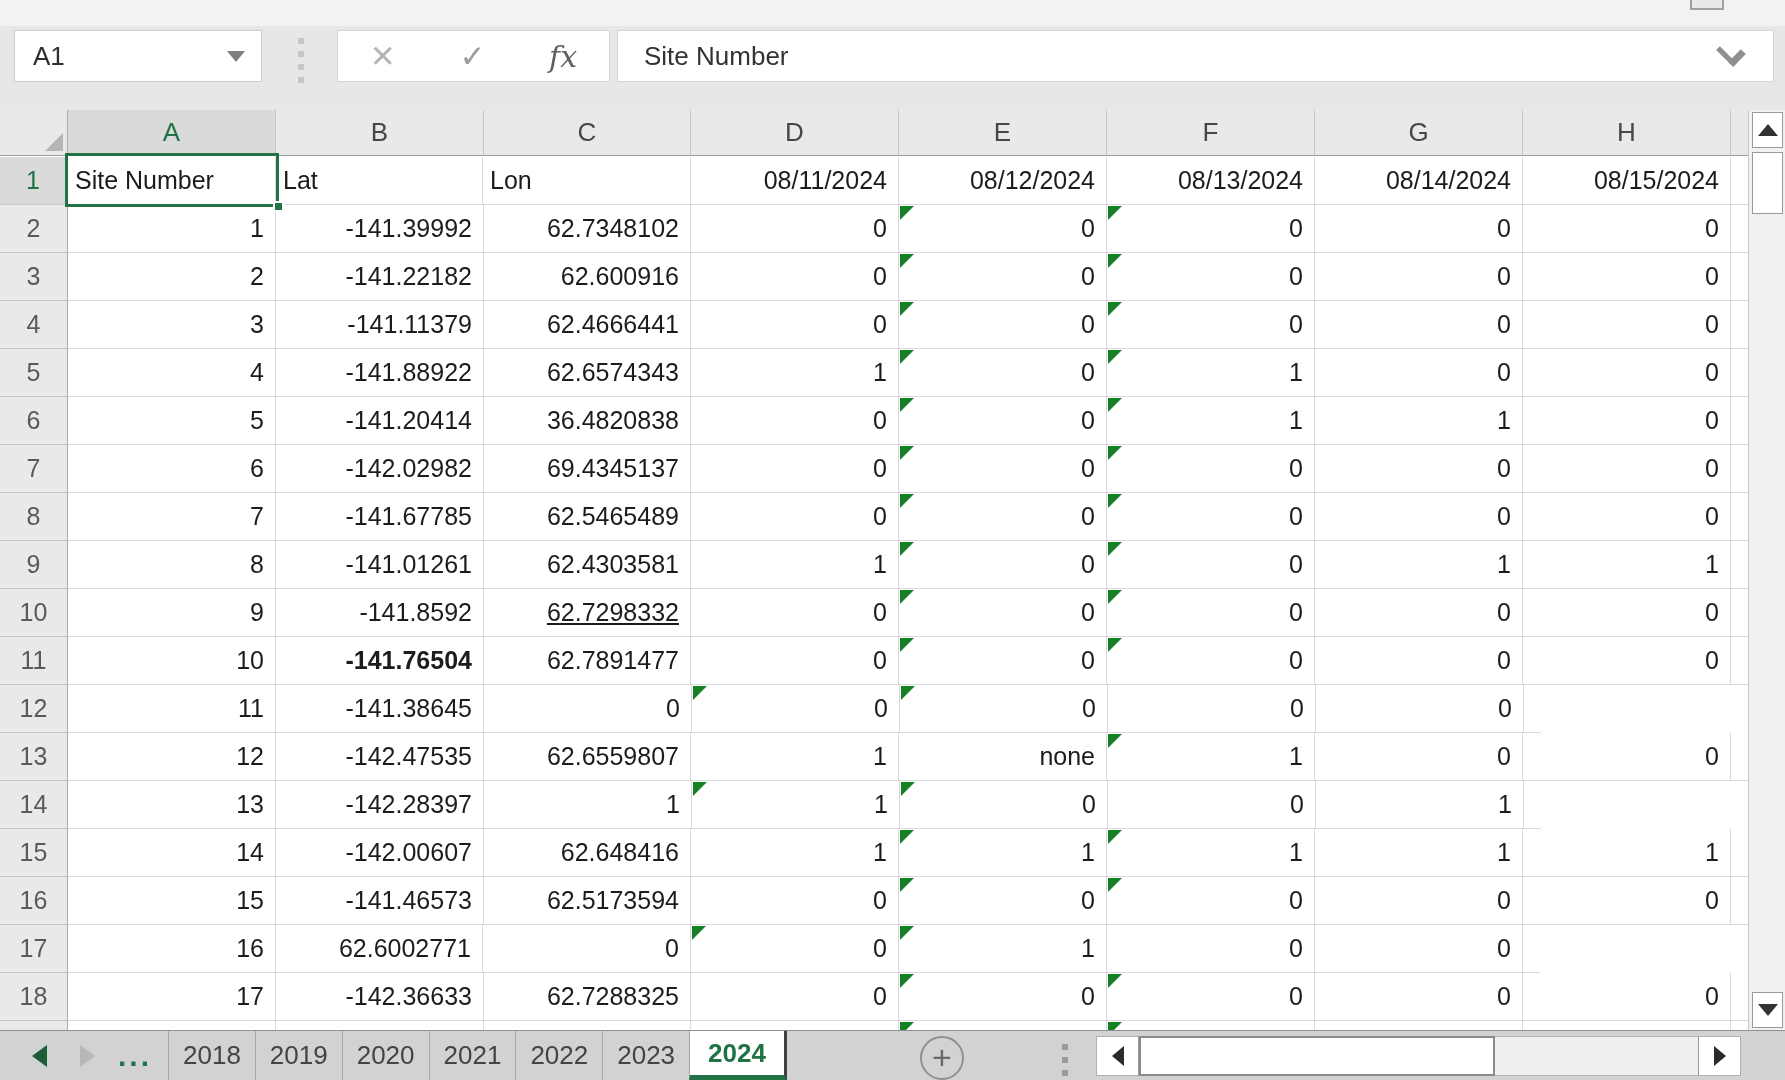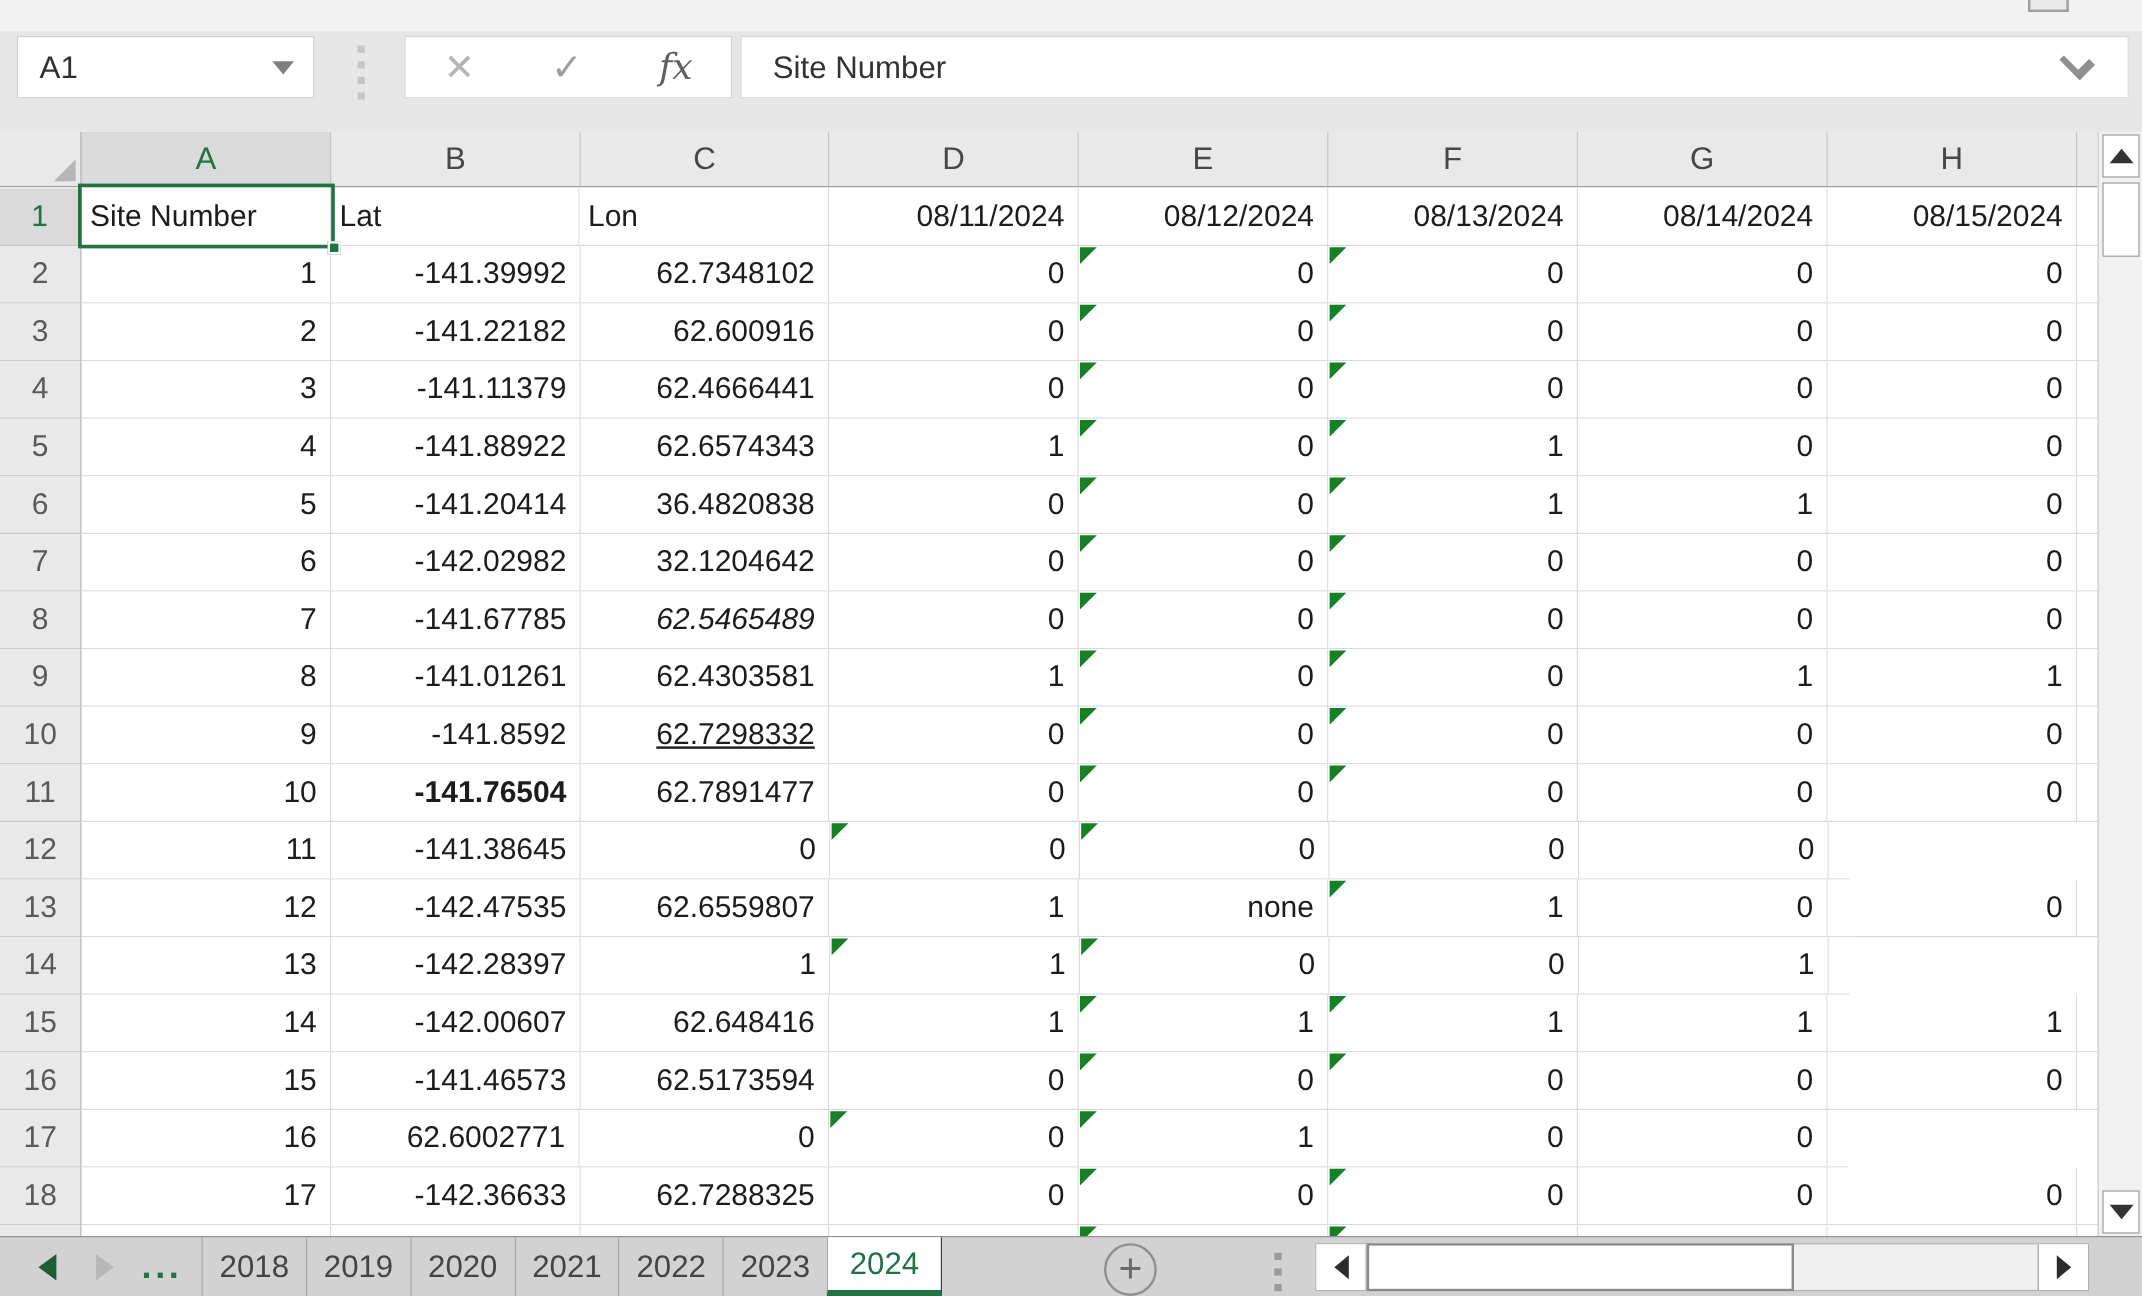--- a/index.html
+++ b/index.html
@@ -57,21 +57,21 @@
   .tri-up { width:0; height:0; border-left:10px solid transparent; border-right:10px solid transparent; border-bottom:12px solid #333; }
   .tri-down { width:0; height:0; border-left:10px solid transparent; border-right:10px solid transparent; border-top:12px solid #333; }
 
   
   .tabbar { position:absolute; left:0; top:1030px; width:1785px; height:50px; background:#d2d2d2; border-top:1px solid #909090; }
   .nav-left { position:absolute; left:32px; top:14px; width:0; height:0; border-top:11px solid transparent; border-bottom:11px solid transparent; border-right:15px solid #1d5c38; }
   .nav-right { position:absolute; left:80px; top:14px; width:0; height:0; border-top:11px solid transparent; border-bottom:11px solid transparent; border-left:15px solid #b8b8b8; }
   .overflow { position:absolute; left:118px; top:0; height:100%; display:flex; align-items:center; color:#217346; font-weight:bold; font-size:30px; letter-spacing:3px; }
   .tabs { position:absolute; left:168px; top:0; height:100%; display:flex; }
   .tab { height:100%; display:flex; align-items:center; padding:0 14px; font-size:26px; color:#444; border-left:1px solid #a8a8a8; }
-  .tab.active { background:#fff; color:#217346; font-weight:normal; border-bottom:5px solid #217346; padding:0 18px; border-right:1px solid #404040; }
+  .tab.active { background:#fff; color:#217346; font-weight:bold; border-bottom:5px solid #217346; padding:0 18px; border-right:3px solid #404040; }
   .addsheet { position:absolute; left:920px; top:5px; width:44px; height:44px; border:2px solid #8f8f8f; border-radius:50%; display:flex; align-items:center; justify-content:center; }
   .plus { font-size:34px; color:#6a6a6a; line-height:1; margin-top:-3px; }
   .drag-dots { position:absolute; left:1062px; top:13px; display:flex; flex-direction:column; gap:7px; }
   .drag-dots i { width:6px; height:6px; background:#9a9a9a; }
   .hscroll { position:absolute; left:1096px; top:5px; width:645px; height:40px; background:#efefef; border:1px solid #b0b0b0; }
   .hs-left { position:absolute; left:0; top:0; width:42px; height:38px; background:#fff; border-right:1px solid #9a9a9a; display:flex; align-items:center; justify-content:center; }
   .hs-right { position:absolute; right:0; top:0; width:42px; height:38px; background:#fff; border-left:1px solid #9a9a9a; display:flex; align-items:center; justify-content:center; }
   .hs-thumb { position:absolute; left:42px; top:-1px; width:356px; height:40px; background:#fff; border:2px solid #8a8a8a; }
   .tri-left { width:0; height:0; border-top:10px solid transparent; border-bottom:10px solid transparent; border-right:12px solid #2b2b2b; }
   .tri-right { width:0; height:0; border-top:10px solid transparent; border-bottom:10px solid transparent; border-left:12px solid #2b2b2b; }
@@ -194,33 +194,33 @@
         <div class="cell r flag" style="width: 208px;">0</div>
         <div class="cell r flag" style="width: 208px;">1</div>
         <div class="cell r" style="width: 208px;">1</div>
         <div class="cell r" style="width: 208px;">0</div>
         <div class="cell sliver" style="width: 17px;"></div>
       </div>
       <div class="grow">
         <div class="gut">7</div>
         <div class="cell r" style="width: 208px;">6</div>
         <div class="cell r" style="width: 208px;">-142.02982</div>
-        <div class="cell r" style="width: 207px;">32.1204642</div>
+        <div class="cell r" style="width: 207px;">69.4345137</div>
         <div class="cell r" style="width: 208px;">0</div>
         <div class="cell r flag" style="width: 208px;">0</div>
         <div class="cell r flag" style="width: 208px;">0</div>
         <div class="cell r" style="width: 208px;">0</div>
         <div class="cell r" style="width: 208px;">0</div>
         <div class="cell sliver" style="width: 17px;"></div>
       </div>
       <div class="grow">
         <div class="gut">8</div>
         <div class="cell r" style="width: 208px;">7</div>
         <div class="cell r" style="width: 208px;">-141.67785</div>
-        <div class="cell r" style="width: 207px; font-style: italic;">62.5465489</div>
+        <div class="cell r" style="width: 207px;">62.5465489</div>
         <div class="cell r" style="width: 208px;">0</div>
         <div class="cell r flag" style="width: 208px;">0</div>
         <div class="cell r flag" style="width: 208px;">0</div>
         <div class="cell r" style="width: 208px;">0</div>
         <div class="cell r" style="width: 208px;">0</div>
         <div class="cell sliver" style="width: 17px;"></div>
       </div>
       <div class="grow">
         <div class="gut">9</div>
         <div class="cell r" style="width: 208px;">8</div>

